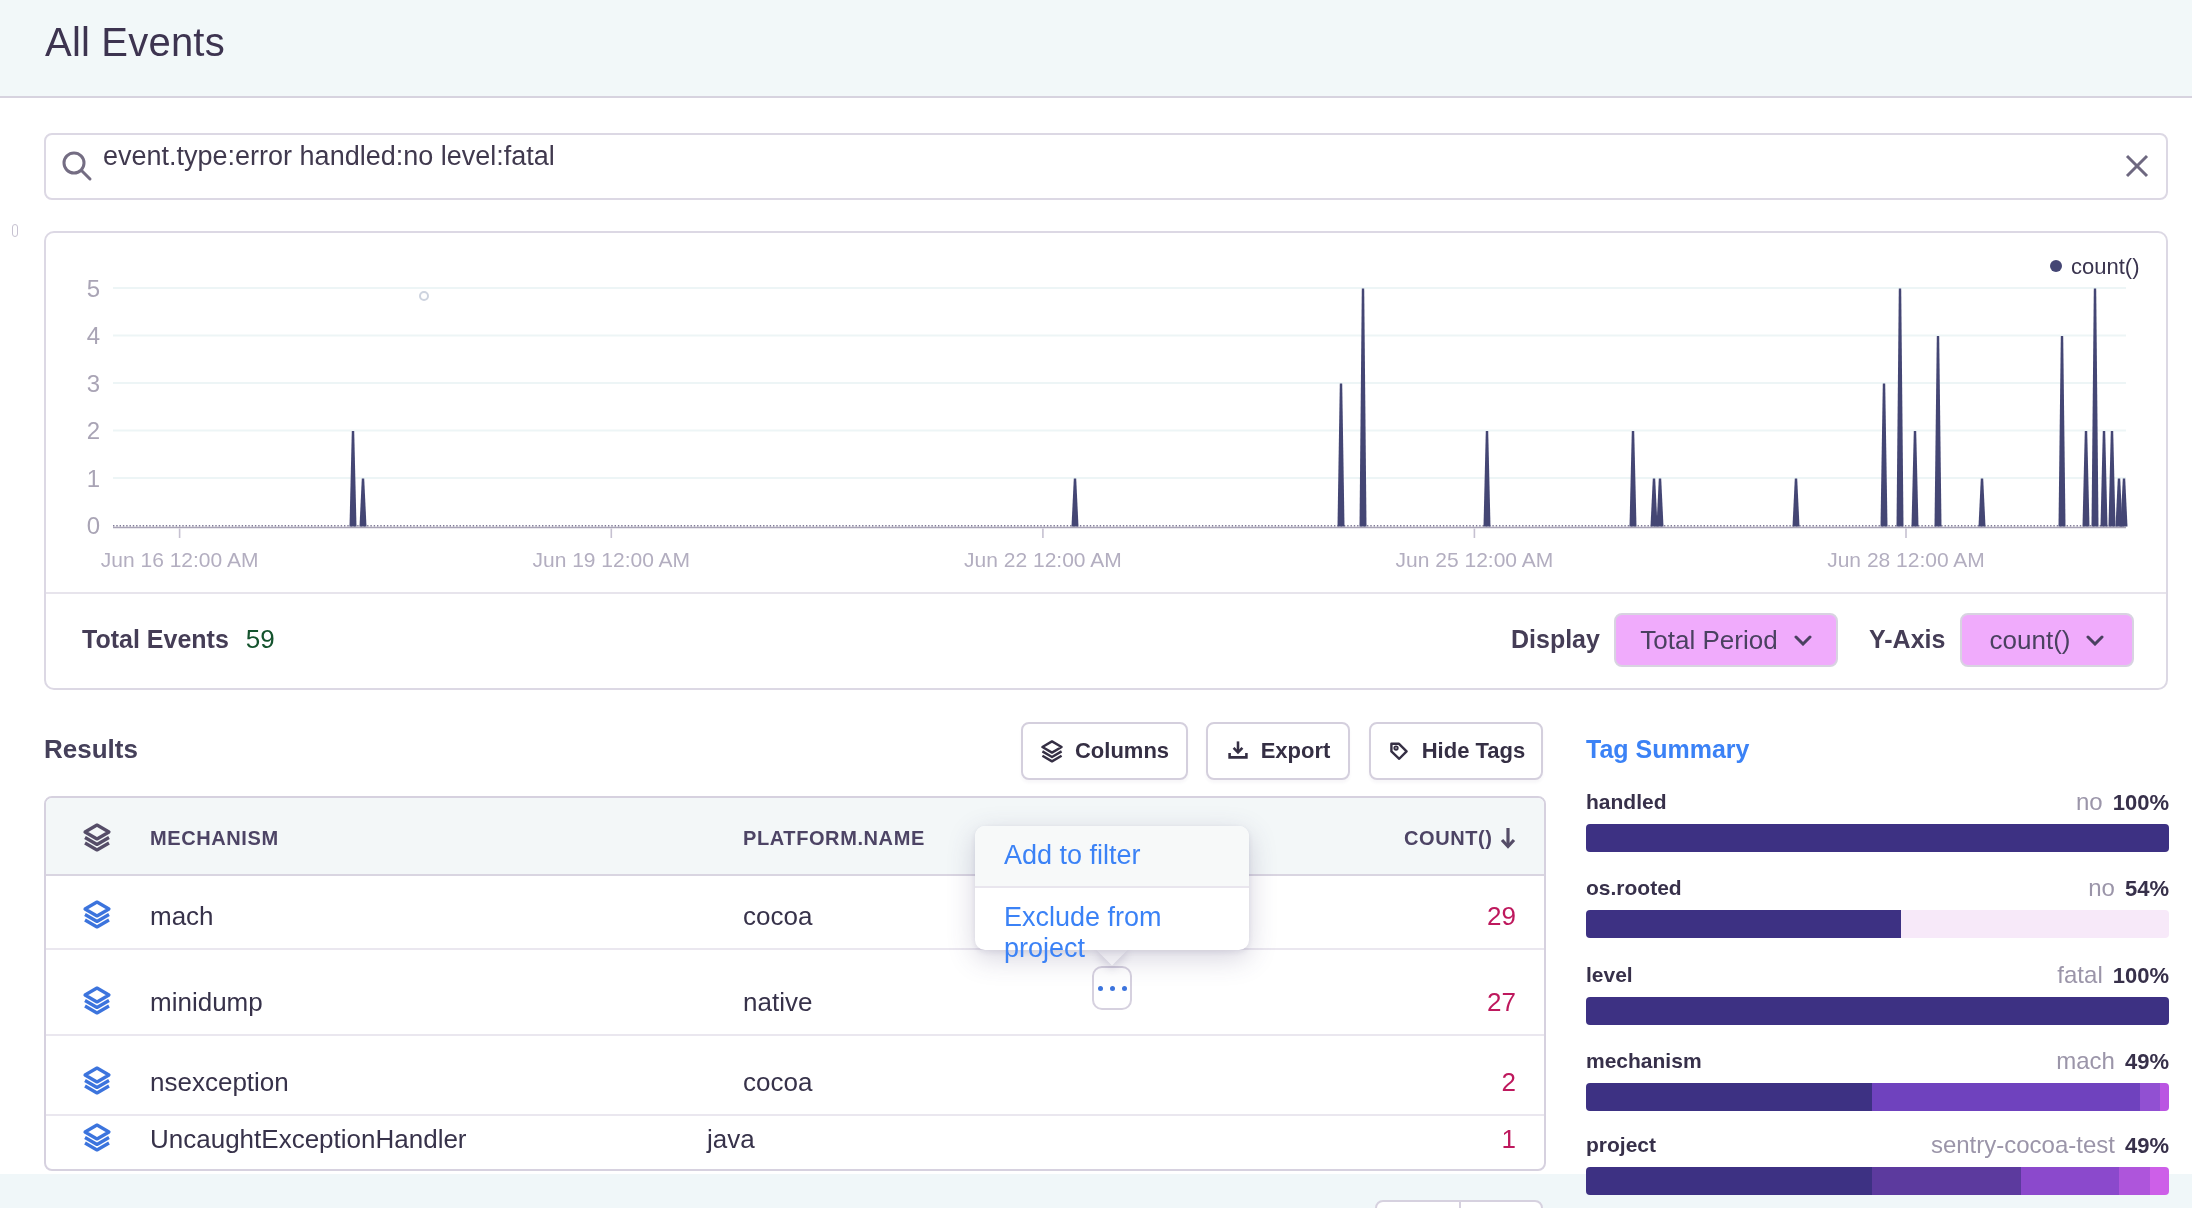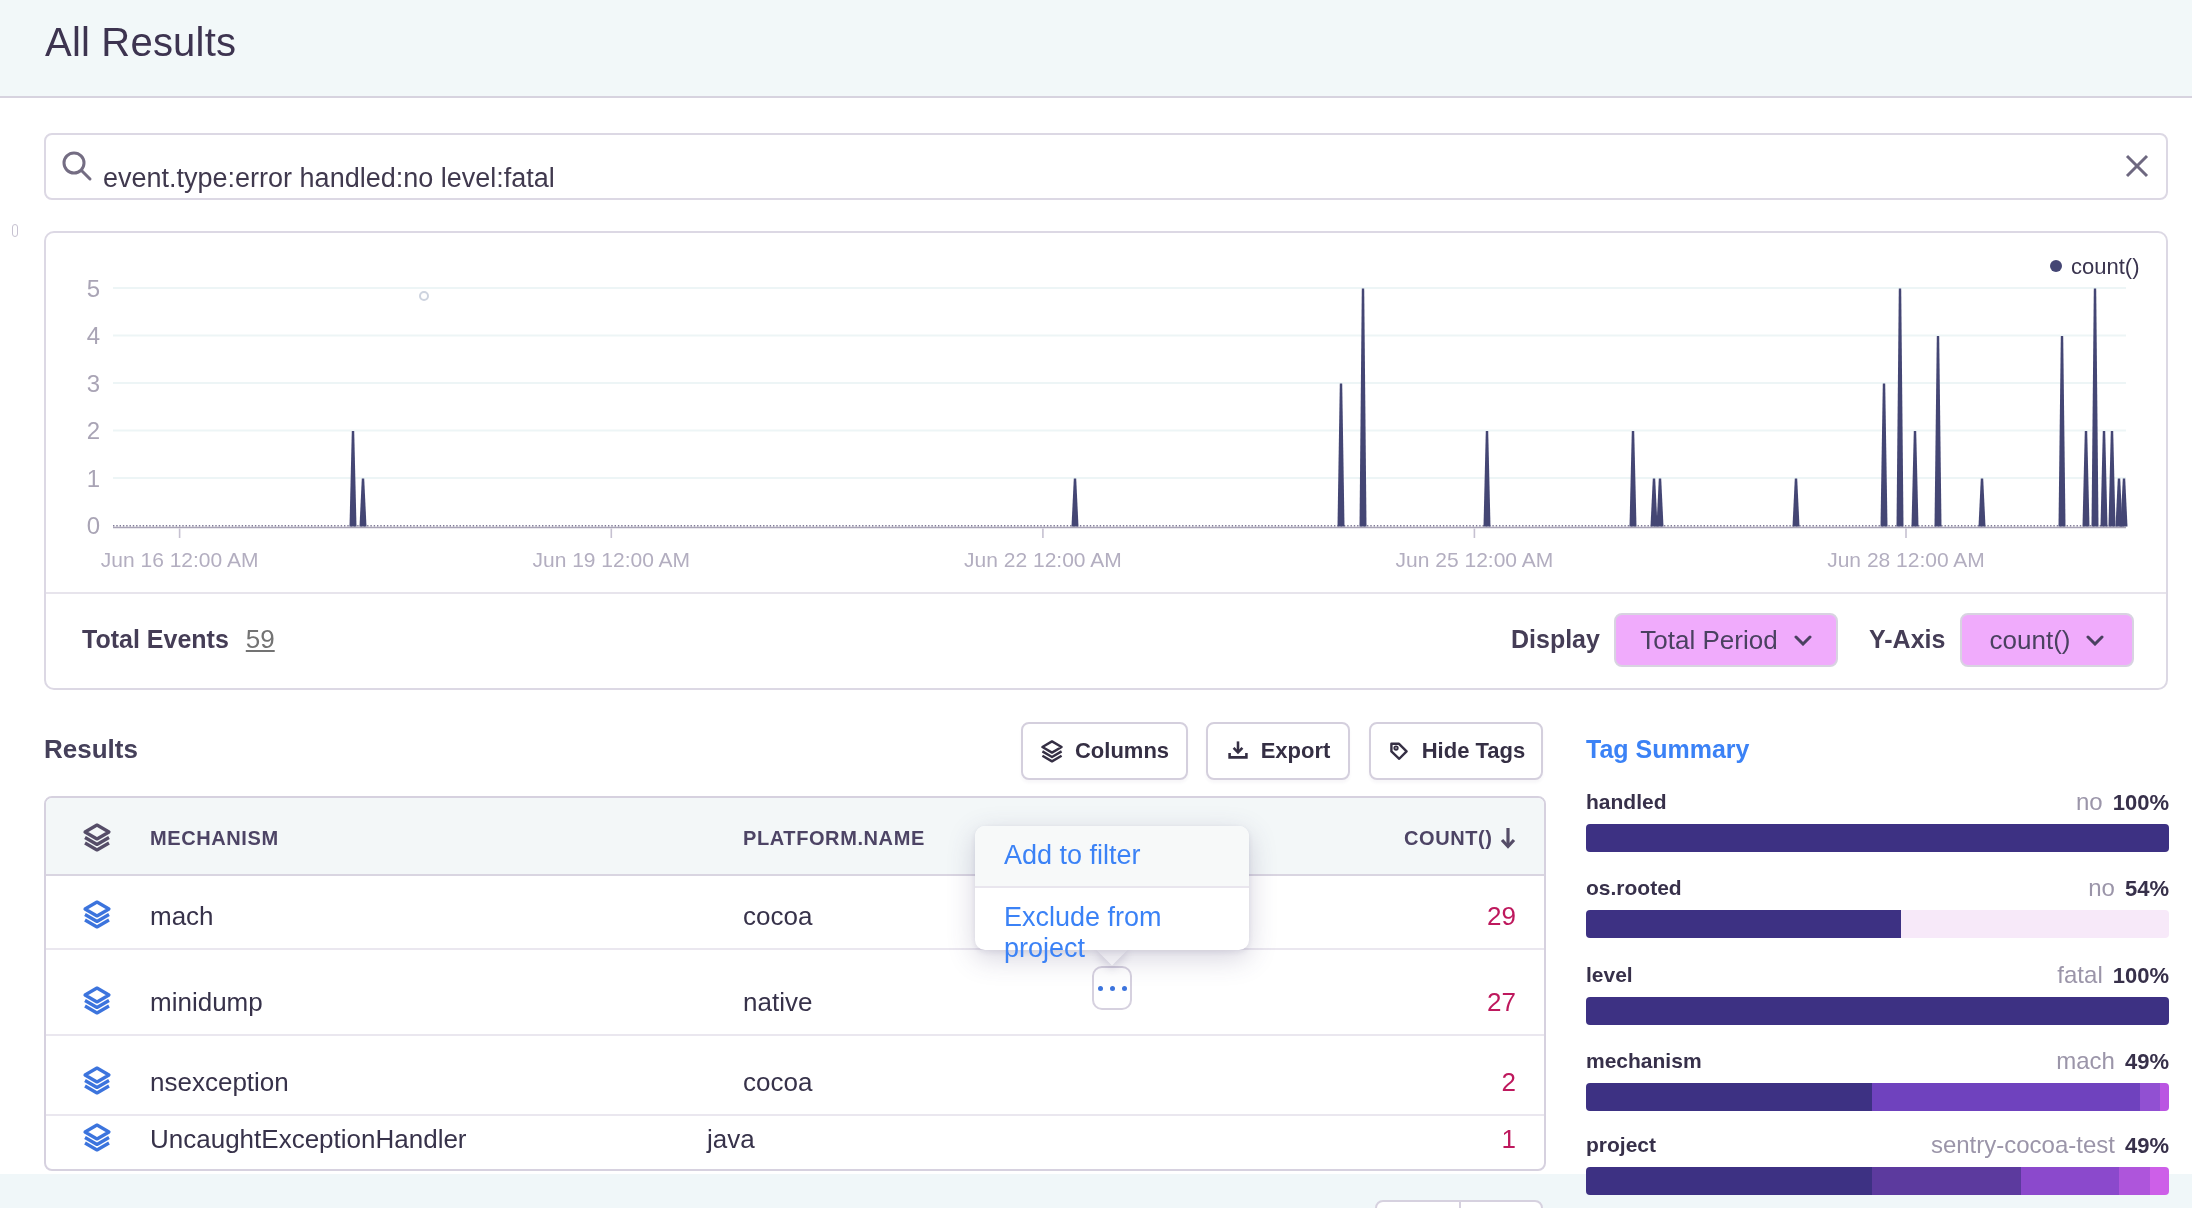--- a/index.html
+++ b/index.html
@@ -14,33 +14,33 @@
   border:2px solid #D6D1DF; border-radius:8px; z-index:2; }
 #pagefrag .div { position:absolute; left:82px; top:0; width:2px; height:28px; background:#D6D1DF; }
 
 
 #header { left:0; top:0; width:2192px; height:98px; background:#F2F8F9; border-bottom:2px solid #D7D3DF; z-index:1; }
 #header h1 { position:absolute; left:45px; top:20px; font-size:40px; font-weight:400; color:#3D3450; letter-spacing:0.2px; }
 
 
 #search { left:44px; top:133px; width:2124px; height:67px; background:#fff;
   border:2px solid #DCD8E4; border-radius:8px; z-index:1; }
-#search .q { position:absolute; left:57px; top:28px; font-size:27px; color:#40394E; }
+#search .q { position:absolute; left:57px; top:6px; font-size:27px; color:#40394E; }
 #search svg.mag { position:absolute; left:14px; top:14px; }
 #search svg.x { position:absolute; left:2078px; top:18px; }
 
 
 #handle { left:12px; top:224px; width:6px; height:13px; background:#fff; border:1px solid #C7C2D1; border-radius:3px; z-index:1; }
 
 
 #chartpanel { left:44px; top:231px; width:2124px; height:459px; background:#fff;
   border:2px solid #DCD8E4; border-radius:10px; z-index:1; }
 #chartfooter { position:absolute; left:0; top:359px; width:2120px; height:96px; border-top:2px solid #E7E4EC; }
 .te { position:absolute; left:36px; top:30px; font-size:25px; font-weight:700; color:#453D56; }
-.te b { font-weight:400; margin-left:17px; color:#737373; font-size:26px;text-decoration:underline; }
+.te b { font-weight:400; margin-left:17px; color:#14532d; font-size:26px; }
 .flabel { position:absolute; font-size:25px; font-weight:700; color:#453D56; }
 .dd { position:absolute; height:54px; background:#f0abfc; border:2px solid #D8D3E1; border-radius:8px;
   display:flex; align-items:center; justify-content:center; gap:16px; font-size:26px; color:#4A4160; }
 
 
 #results-h { left:44px; top:734px; font-size:26px; font-weight:700; color:#45405A; z-index:1; }
 .btn { position:absolute; top:722px; height:58px; background:#fff; border:2px solid #D4CFDD; border-radius:8px;
   display:flex; align-items:center; justify-content:center; gap:11px;
   font-size:22px; font-weight:700; color:#352F44; z-index:1; white-space:nowrap; box-shadow:0 3px 3px rgba(64,58,107,0.04); }
 
@@ -82,21 +82,21 @@
 </style>
 </head>
 <body>
 <div id="page">
   <div class="abs" id="bottomstrip"></div>
   <div class="abs" id="pagefrag">
       <span class="div"></span>
     </div>
 
   <div class="abs" id="header">
-      <h1>All Results</h1>
+      <h1>All Events</h1>
     </div>
 
   <div class="abs" id="search">
     <svg class="mag" width="36" height="36" viewBox="0 0 36 36" fill="none">
       <circle cx="14" cy="14" r="10" stroke="#746D83" stroke-width="3"></circle>
       <line x1="21.5" y1="21.5" x2="30" y2="30" stroke="#746D83" stroke-width="3" stroke-linecap="round"></line>
     </svg>
     <span class="q">event.type:error handled:no level:fatal</span>
     <svg class="x" width="26" height="26" viewBox="0 0 26 26">
       <line x1="3" y1="3" x2="23" y2="23" stroke="#6E6880" stroke-width="3"></line>

